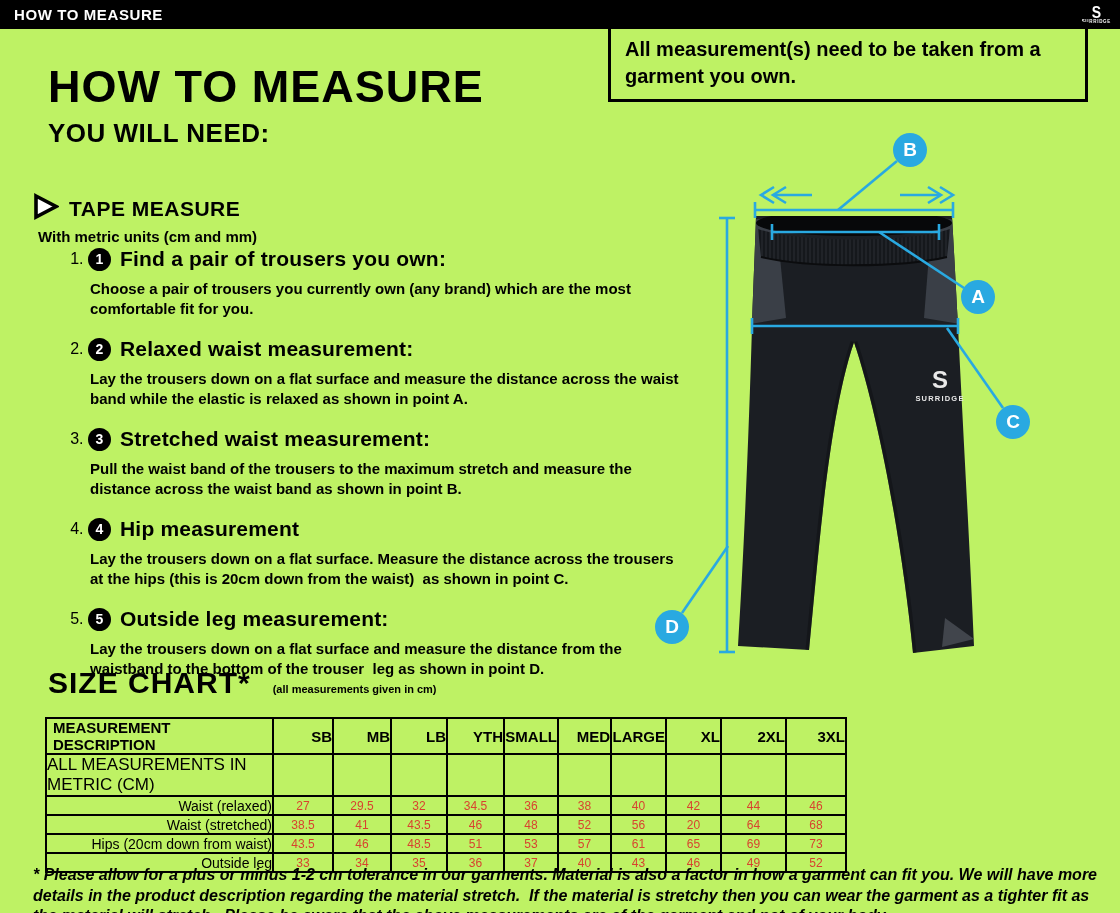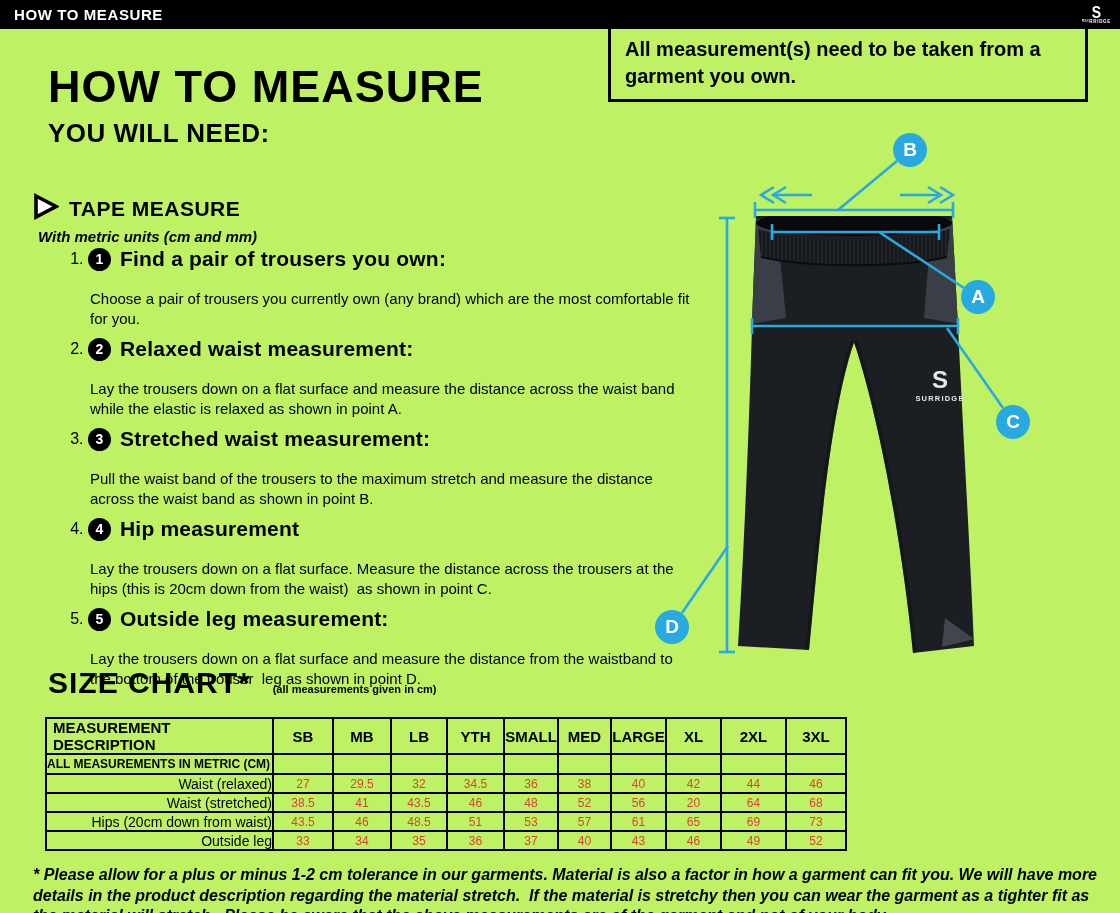--- a/index.html
+++ b/index.html
@@ -18,40 +18,40 @@
   
   .h1{position:absolute;left:48px;top:31px;font-size:45px;font-weight:800;letter-spacing:1px;white-space:nowrap;}
   .notice{position:absolute;left:608px;top:22px;width:480px;height:80px;border:3px solid #000;
           box-sizing:border-box;padding:11px 14px;font-size:20px;font-weight:700;line-height:27px;}
   .h2{position:absolute;left:48px;top:96px;font-size:26px;font-weight:800;letter-spacing:.5px;}
 
   
   .tool{position:absolute;left:32px;top:160px;margin-top:33px;}
   .tool-row{display:flex;align-items:center;gap:10px;}
   .tool-name{font-size:21px;font-weight:800;letter-spacing:.5px;}
-  .tool-detail{font-size:15px;font-weight:700;margin:4px 0 0 6px;font-style:italic;}
+  .tool-detail{font-size:15px;font-weight:700;margin:4px 0 0 6px;}
 
   
   .steps{position:absolute;left:48px;top:231px;width:610px;}
   .step{height:90px;}
   .step-head{display:flex;align-items:center;gap:9px;}
   .step-num{width:23px;height:23px;border-radius:50%;background:#000;color:#fff;font-size:14px;
             font-weight:700;display:flex;align-items:center;justify-content:center;flex:0 0 23px;}
   .step-title{font-size:21px;font-weight:800;letter-spacing:.2px;white-space:nowrap;}
-  .step-body{margin:18px 0 0 2px;font-size:15px;font-weight:400;line-height:19.5px;width:600px;white-space:pre-wrap;}
+  .step-body{margin:8px 0 0 2px;font-size:15px;font-weight:700;line-height:19.5px;width:600px;white-space:pre-wrap;}
 
   
   .sizechart-head{position:absolute;left:48px;top:666px;display:flex;align-items:baseline;gap:22px;}
   .sizechart-title{font-size:30px;font-weight:800;letter-spacing:1px;}
   .sizechart-sub{font-size:11px;font-weight:800;}
   table.sizes{position:absolute;left:45px;top:717px;border-collapse:collapse;table-layout:fixed;}
   table.sizes th,table.sizes td{border:2px solid #000;padding:0;box-sizing:border-box;}
-  table.sizes th{height:26px;font-size:15px;font-weight:700;text-align:center;}
+  table.sizes th{height:26px;font-size:15px;font-weight:700;text-align:right;}
   table.sizes th.desc{text-align:left;padding-left:6px;}
-  td.note{height:20px;font-size:12px;font-weight:700;text-align:left;padding-left:6px;}
+  td.note{height:20px;font-size:17px;font-weight:400;text-align:left;padding-left:6px;}
   td.empty{height:20px;}
   td.lbl{height:19px;font-size:14px;font-weight:400;text-align:right;padding-left:6px;}
   td.val{height:19px;font-size:12px;text-align:center;color:var(--value-red,#d8432f);}
 
   
   .footnote{position:absolute;left:33px;top:849px;width:1068px;font-size:16px;font-weight:700;
             font-style:italic;line-height:20.5px;white-space:pre-wrap;}
 
   
   .figure{position:absolute;left:640px;top:120px;width:480px;height:570px;}

